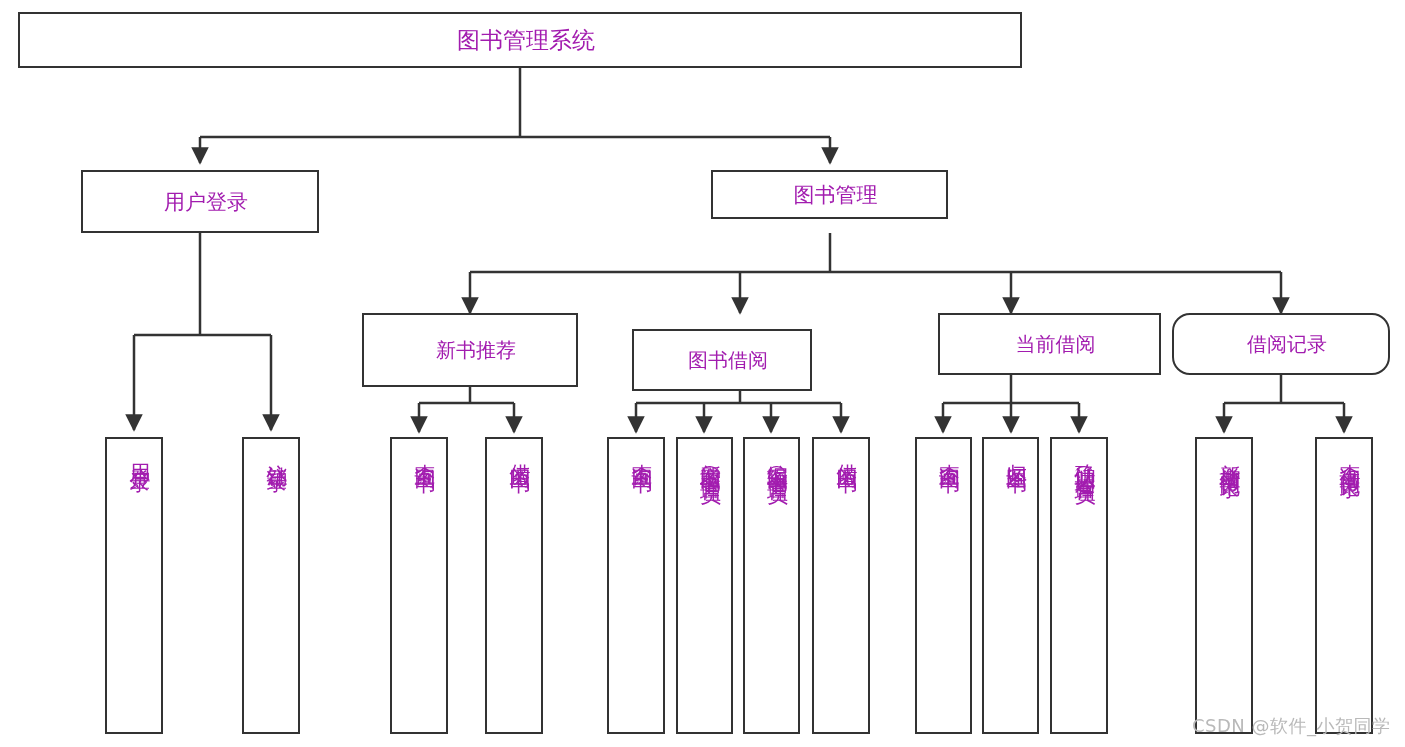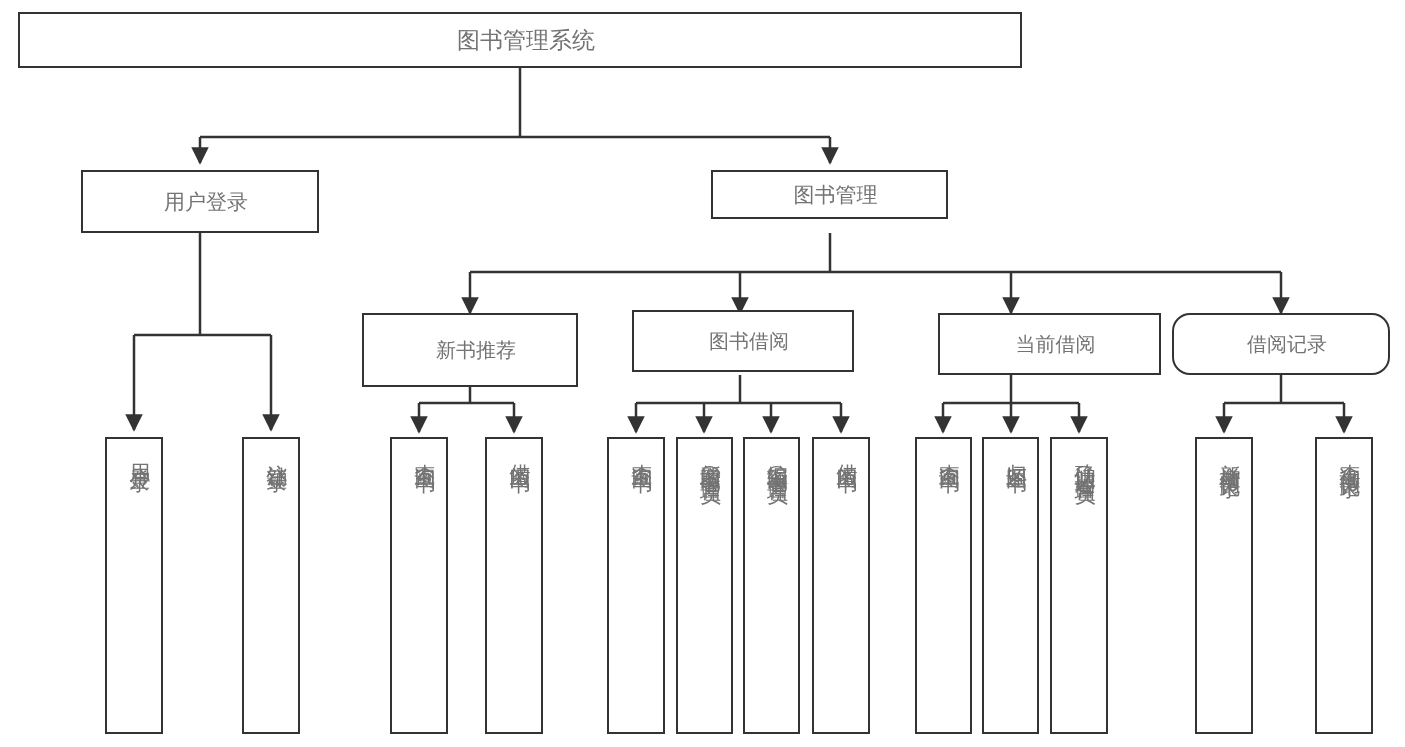--- a/index.html
+++ b/index.html
@@ -23,21 +23,21 @@
     top: 0;
     width: 1405px;
     height: 747px;
     pointer-events: none;
   }
   .node {
     position: absolute;
     box-sizing: border-box;
     border: 2px solid #333333;
     background: #ffffff;
-    color: #737373;
+    color: #a21caf;
     padding-left: 12px;
   }
   .node.horizontal {
     display: flex;
     align-items: center;
     justify-content: center;
     text-align: center;
   }
   .node.vertical {
     display: flex;
@@ -126,21 +126,21 @@
   <div class="node horizontal t-lvl1" style="left:81px; top:170px; width:238px; height:63px;">
     <span>用户登录</span>
   </div>
   <div class="node horizontal t-lvl1" style="left:711px; top:170px; width:237px; height:49px;">
     <span>图书管理</span>
   </div>
 
   <div class="node horizontal t-lvl2" style="left:362px; top:313px; width:216px; height:74px;">
     <span>新书推荐</span>
   </div>
-  <div class="node horizontal t-lvl2" style="left:632px; top:310px; width:222px; height:62px;">
+  <div class="node horizontal t-lvl2" style="left:632px; top:329px; width:180px; height:62px;">
     <span>图书借阅</span>
   </div>
   <div class="node horizontal t-lvl2" style="left:938px; top:313px; width:223px; height:62px;">
     <span>当前借阅</span>
   </div>
   <div class="node horizontal t-lvl2" style="left:1172px; top:313px; width:218px; height:62px;border-radius:18px;">
     <span>借阅记录</span>
   </div>
 
   <div class="node vertical t-leaf" style="left:105px; top:437px; width:58px; height:297px;">
@@ -180,14 +180,15 @@
     <span class="vtext">确认归还（管理员）</span>
   </div>
 
   <div class="node vertical t-leaf" style="left:1195px; top:437px; width:58px; height:297px;">
     <span class="vtext">新增借阅记录</span>
   </div>
   <div class="node vertical t-leaf" style="left:1315px; top:437px; width:58px; height:297px;">
     <span class="vtext">查询借阅记录</span>
   </div>
 
+  <div class="watermark" style="left:1192px; top:714px;">CSDN @软件_小贺同学</div>
 
 </div>
 
 </body></html>

